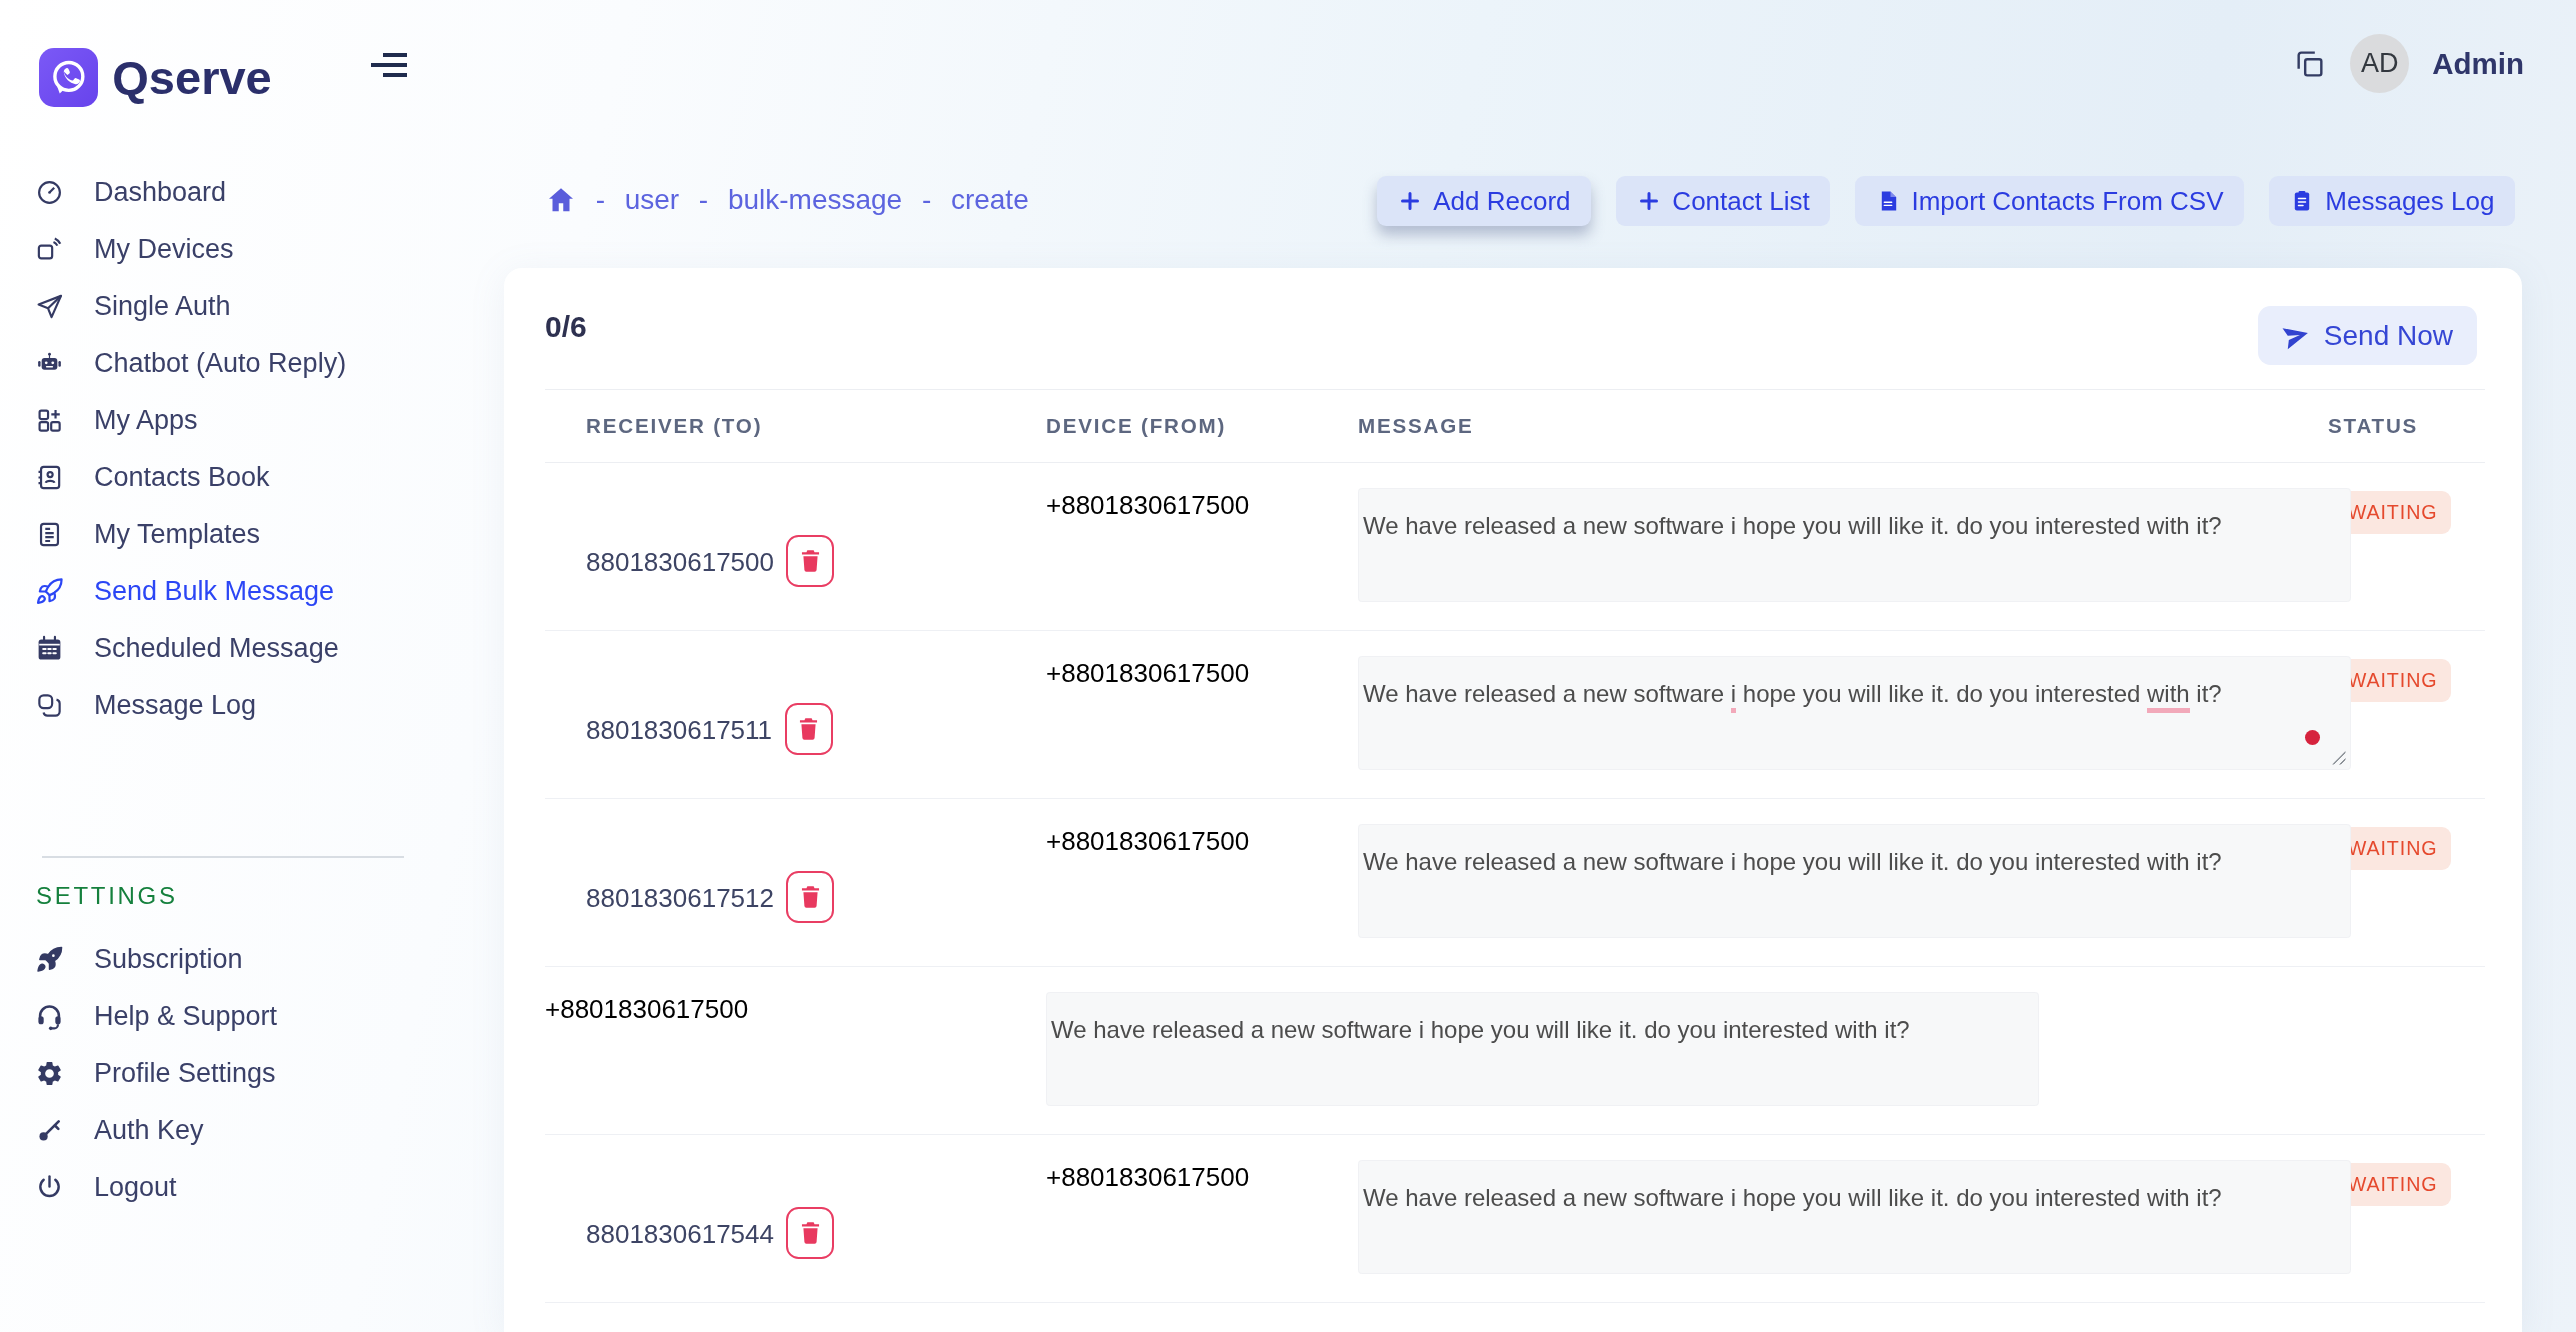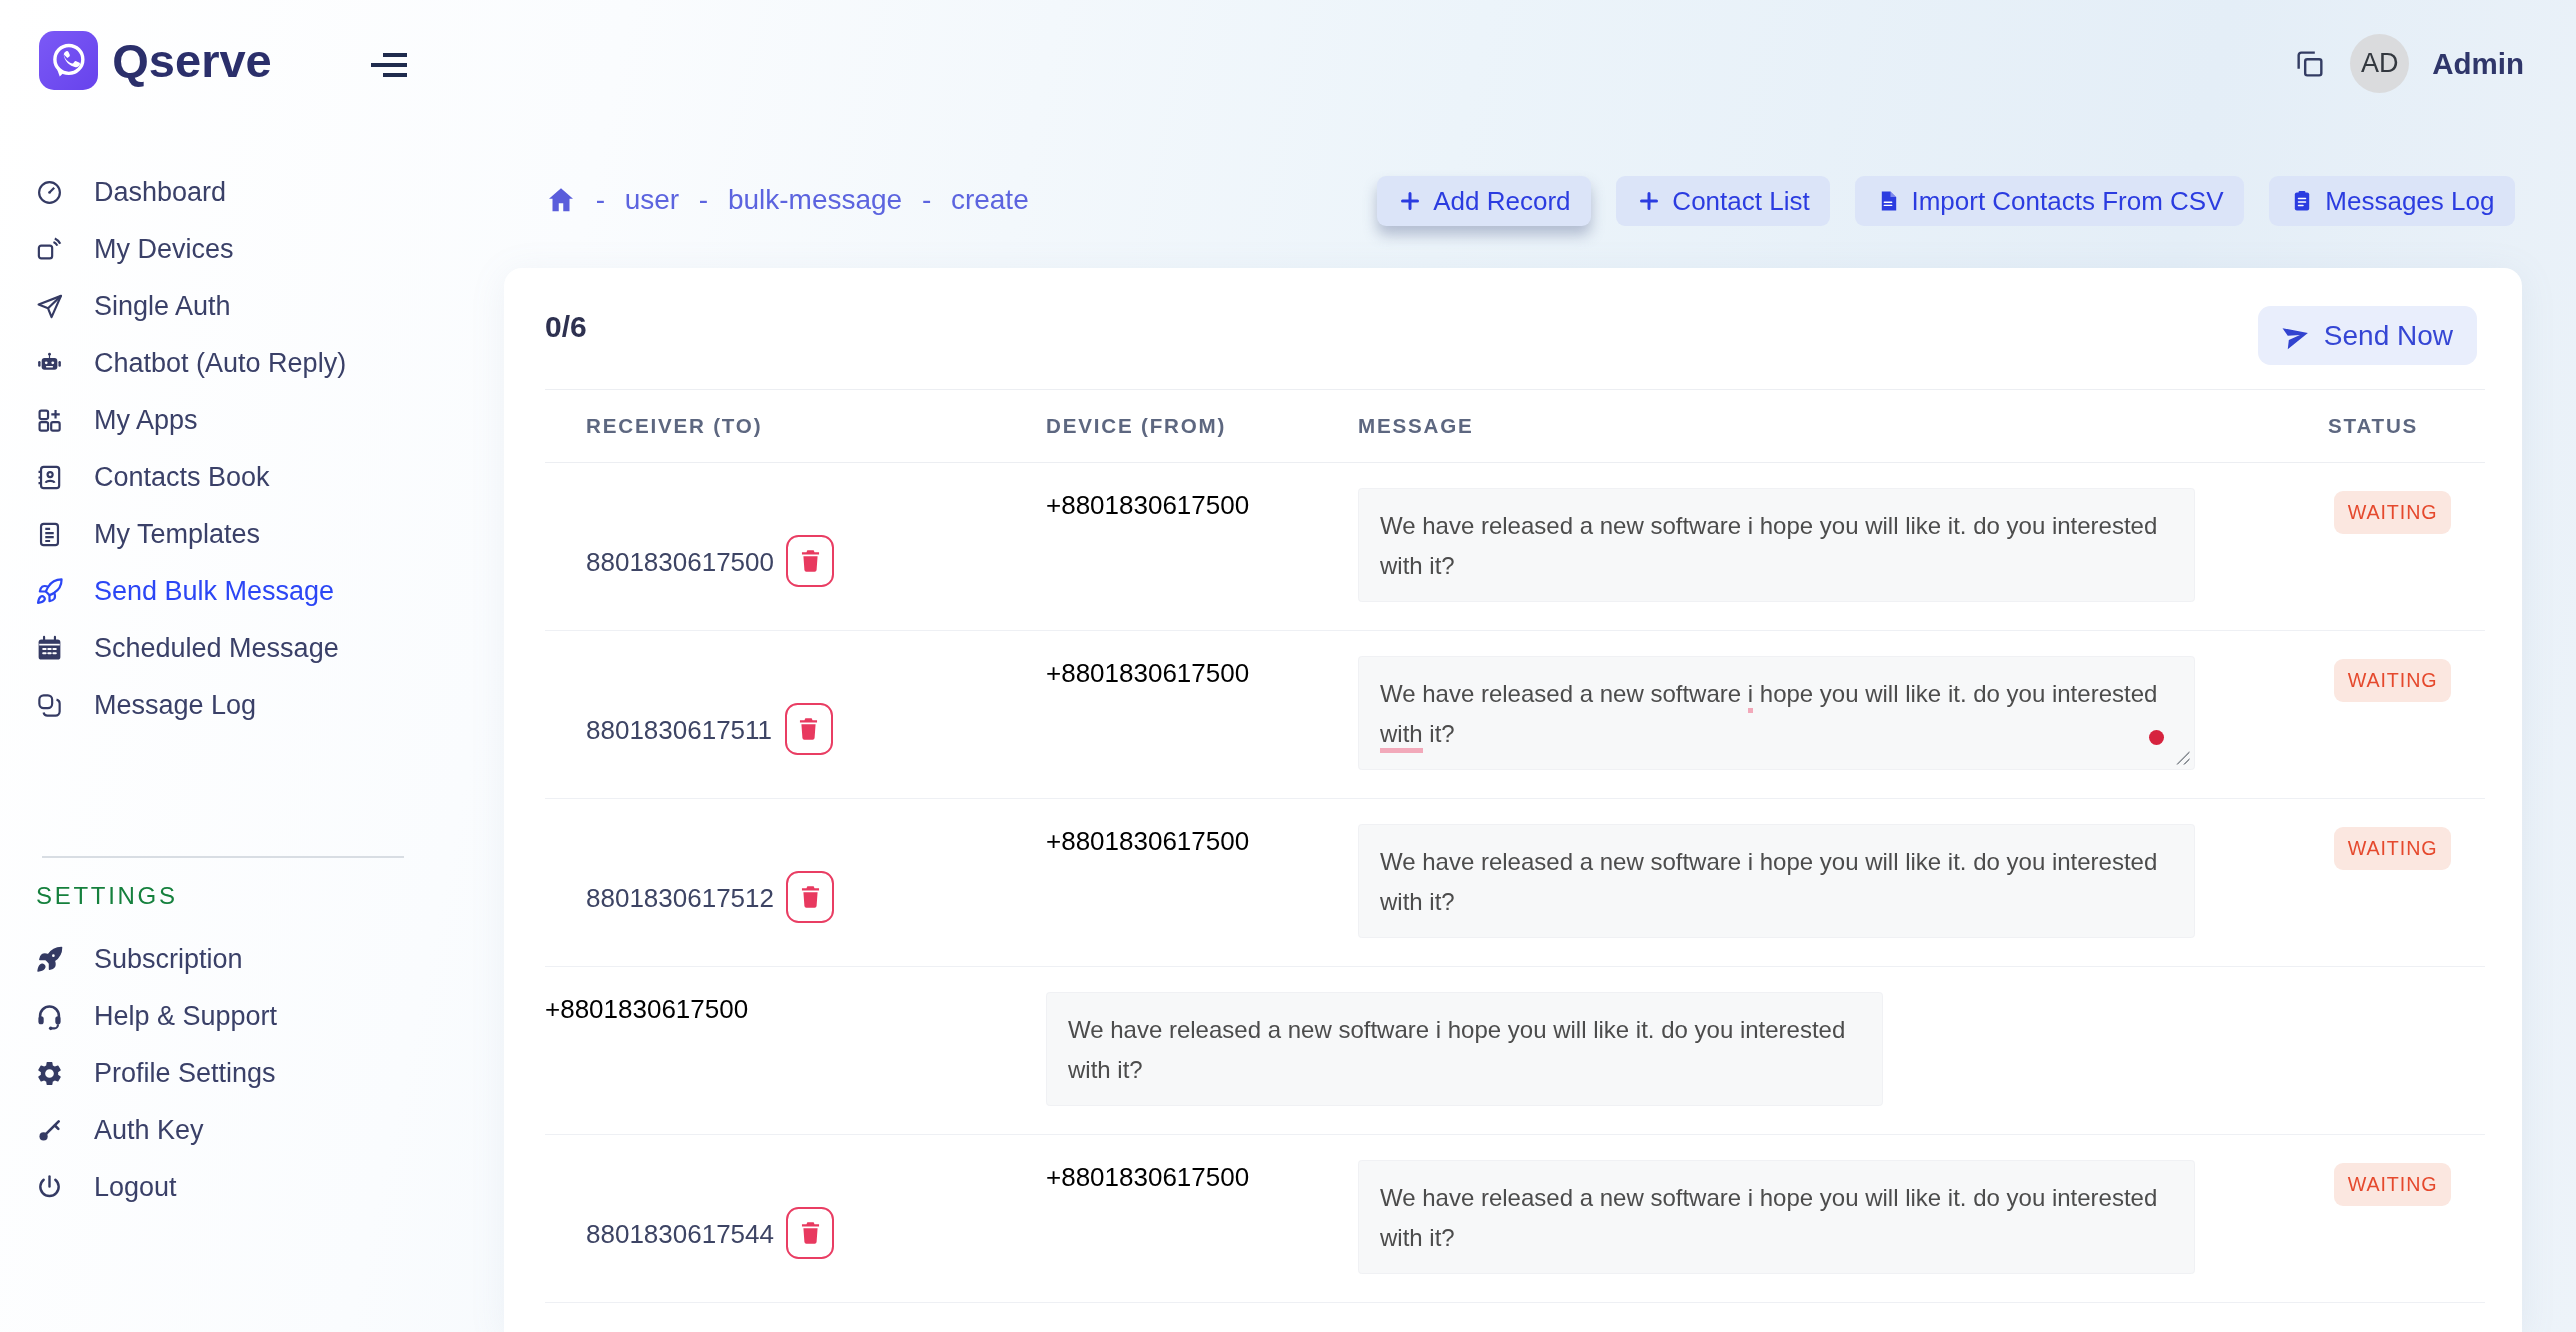--- a/index.html
+++ b/index.html
@@ -5,21 +5,21 @@
   html,body{margin:0;padding:0}
   body{
     width:2576px;height:1333px;overflow:hidden;position:relative;
     font-family:"Liberation Sans",sans-serif;color:#3c4366;
     background:linear-gradient(102deg,#ffffff 0%,#fafcfe 22%,#ecf4fa 52%,#e4eef7 78%,#edf3f9 100%);
   }
   .icon{display:inline-flex;align-items:center;justify-content:center}
   .icon svg{width:100%;height:100%;display:block}
 
   
-  .brand{position:absolute;left:39px;top:31px;display:flex;align-items:center;gap:14.3px}
+  .brand{position:absolute;left:39px;top:48px;display:flex;align-items:center;gap:14.3px}
   .logo{width:59px;height:59px;border-radius:15px;background:linear-gradient(135deg,#7b59f6,#6743ec);
         display:flex;align-items:center;justify-content:center}
   .logo .icon{width:43px;height:43px}
   .brand-name{font-size:47px;font-weight:bold;color:#2b2f6b}
   .hamburger{position:absolute;left:369px;top:52px;width:38px;height:29px;cursor:pointer}
   .hamburger i{position:absolute;height:4.5px;background:#1f2b4d;display:block}
   .hamburger i:nth-child(1){right:0;top:0.9px;width:24px}
   .hamburger i:nth-child(2){right:0;top:10.7px;width:36px}
   .hamburger i:nth-child(3){right:0;top:20.6px;width:24px}
 
@@ -65,22 +65,22 @@
   .th{font-size:20.6px;color:#5d6780;letter-spacing:1.8px;font-weight:bold}
   .th:first-child{padding-left:41px}
   .row{min-height:167px;border-bottom:1.8px solid #eef0f4}
   .cell-receiver{padding:32px 0 0 41px;display:flex;align-items:center;gap:12.5px}
   .receiver-num{font-size:26px;color:#3d4464;line-height:43px}
   .del-btn{width:48px;height:52px;border:2.7px solid #e93d63;border-radius:12.5px;background:#fff;color:#e8395f;
            display:flex;align-items:center;justify-content:center;margin-top:-3.6px;cursor:pointer;flex:none}
   .del-btn .icon{width:27px;height:27px}
   .cell-device{padding-top:27px;font-size:26px;color:#000000}
   .cell-msg{padding-top:25px}
-  .msg-box{width:837px;height:114px;background:#f7f8f9;border:0.9px solid #f0f1f4;border-radius:3.6px;
-           position:relative;padding:17px 21px;box-sizing:border-box;font-size:24px;line-height:40px;
+  .msg-box{width:993px;height:114px;background:#f7f8f9;border:0.9px solid #f0f1f4;border-radius:3.6px;
+           position:relative;padding:17px 4px;box-sizing:border-box;font-size:24px;line-height:40px;
            color:#4c4c4c;overflow:hidden;cursor:text}
   .resize-corner{position:absolute;right:4.5px;bottom:4.5px;width:13.4px;height:13.4px;
                  clip-path:polygon(100% 0,100% 100%,0 100%);
                  background:repeating-linear-gradient(135deg,transparent 0 3.6px,#8e9399 3.6px 5.4px)}
   .spell{border-bottom:5.4px solid #f2a9ba;padding-bottom:0.9px}
   .cursor-dot{position:absolute;right:30px;top:73px;width:15px;height:15px;border-radius:50%;background:#d6233e}
   .cell-status{padding-top:28px;padding-left:6.3px}
   .badge{display:inline-block;background:#fbe7e0;color:#e5492d;font-size:19.7px;line-height:43px;
          padding:0 13.4px;border-radius:9px;letter-spacing:0.9px}
 </style>

